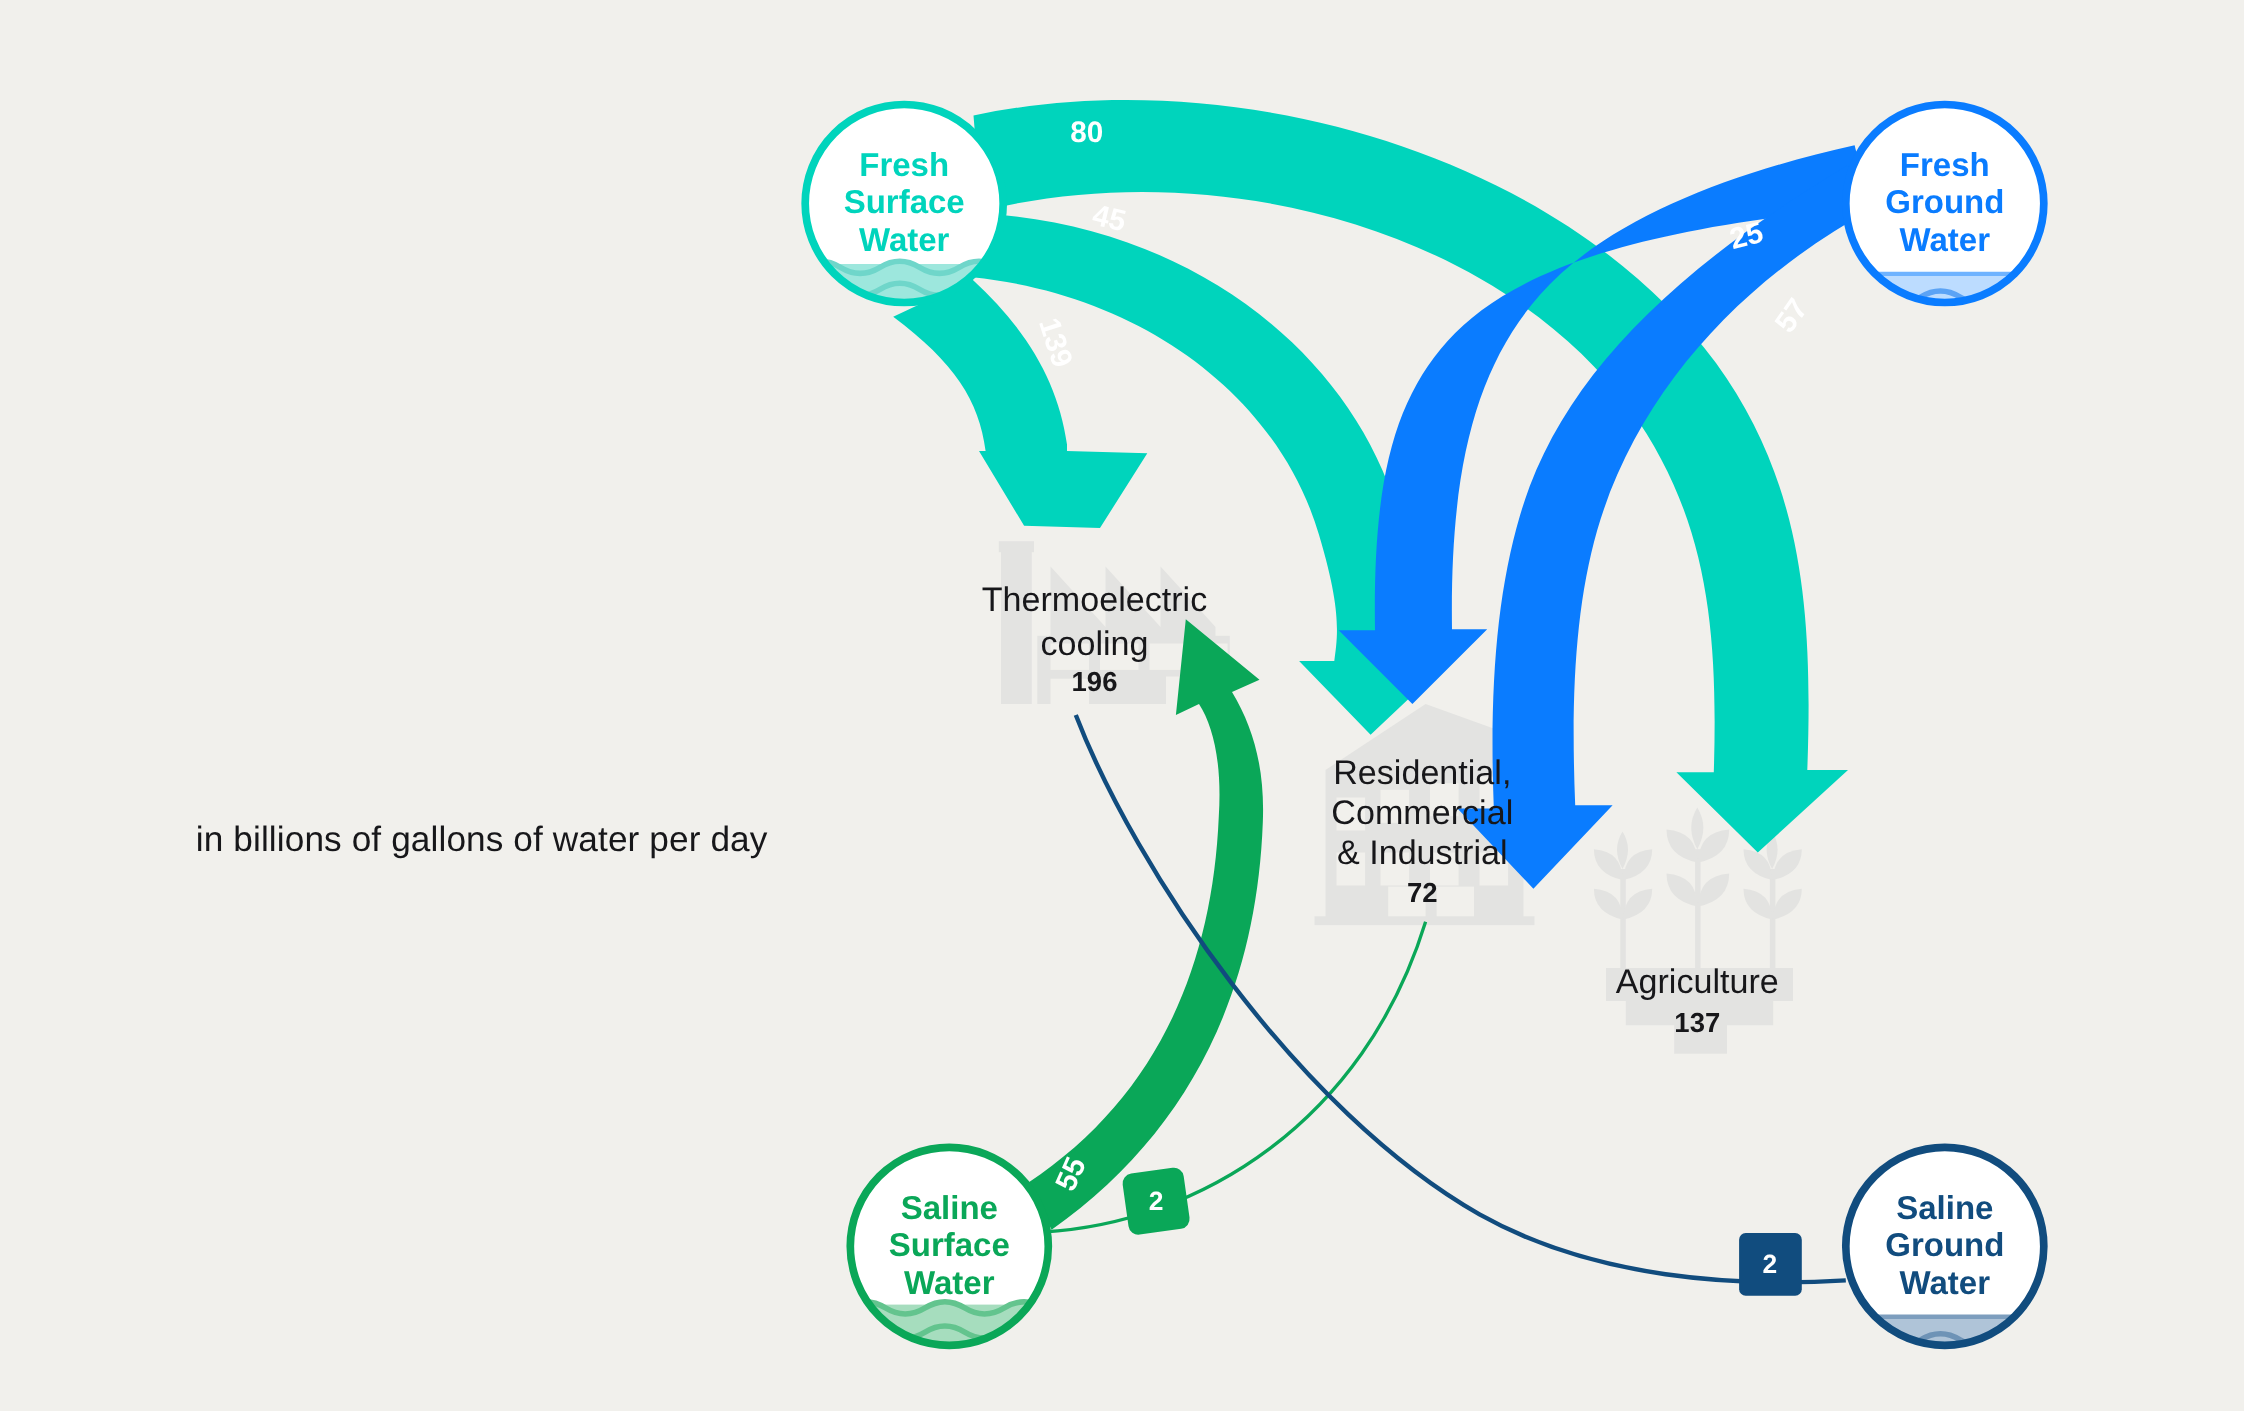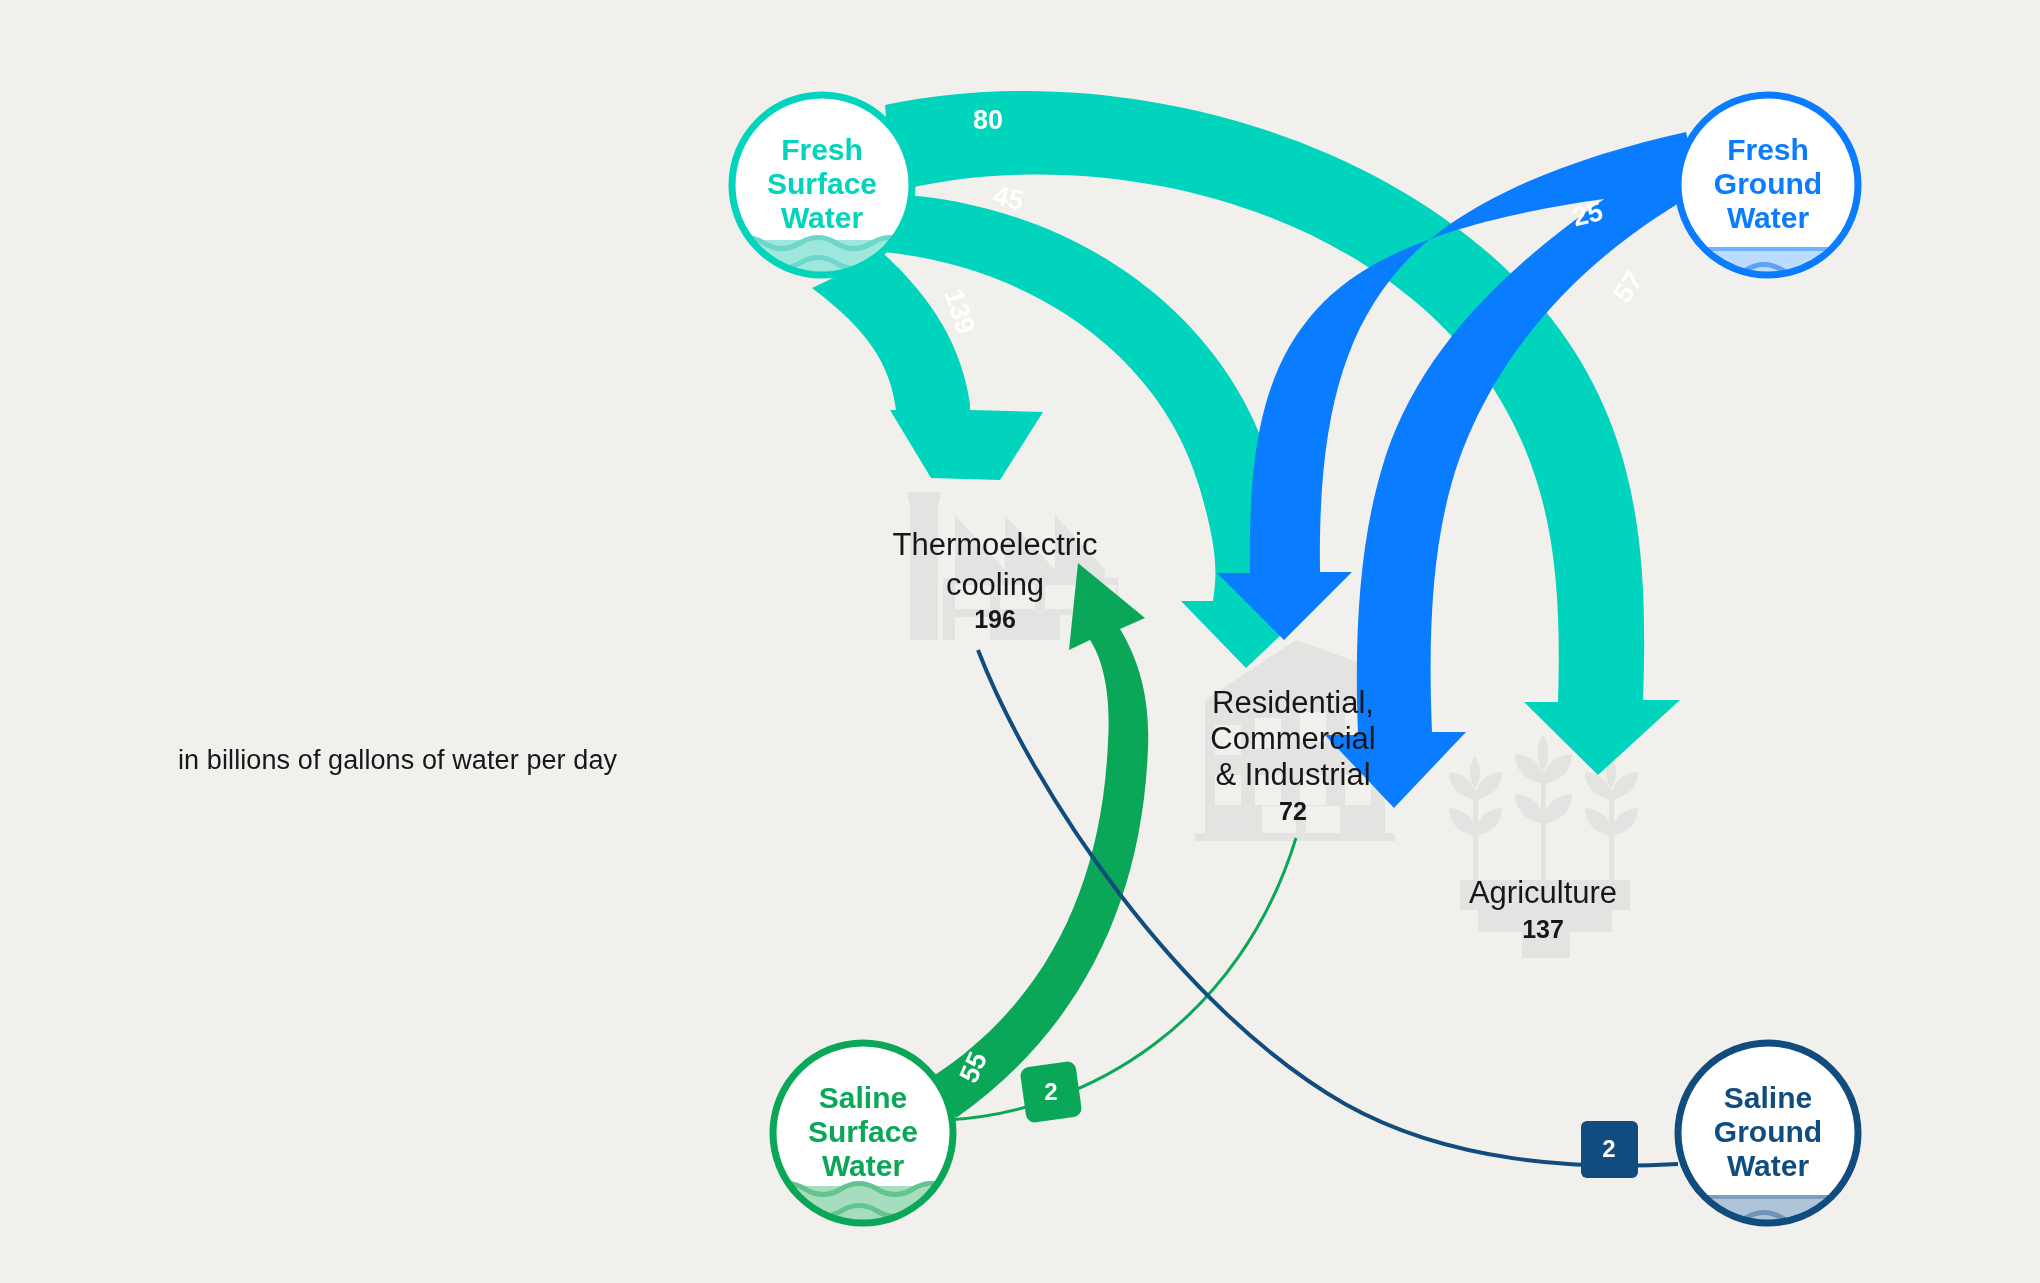--- a/index.html
+++ b/index.html
@@ -25,21 +25,21 @@
     position: absolute;
     top: 0; left: 0;
     width: 2040px;
     height: 1283px;
     display: block;
   }
   .caption {
     position: absolute;
     left: 178px;
     top: 745px;
-    font-size: 27px;
+    font-size: 32px;
     color: #17171A;
     letter-spacing: 0.1px;
     white-space: nowrap;
   }
   .node-label {
     font-weight: bold;
     text-anchor: middle;
     font-family: "Liberation Sans", sans-serif;
   }
   .flow-value {

